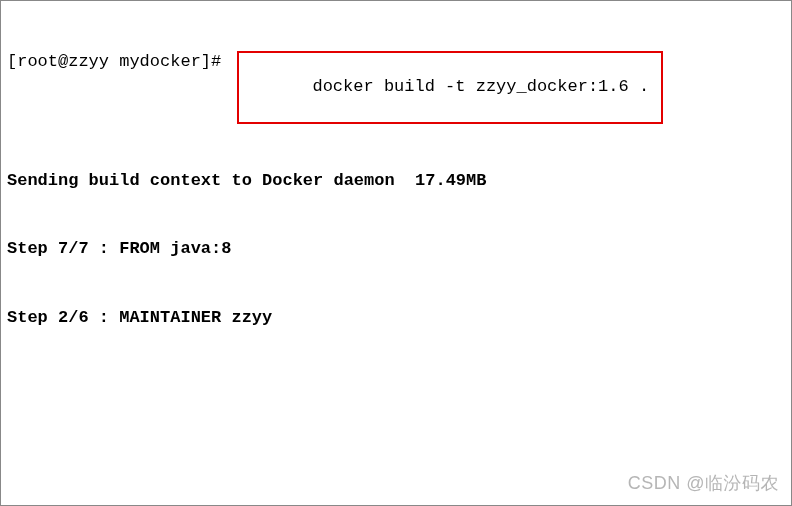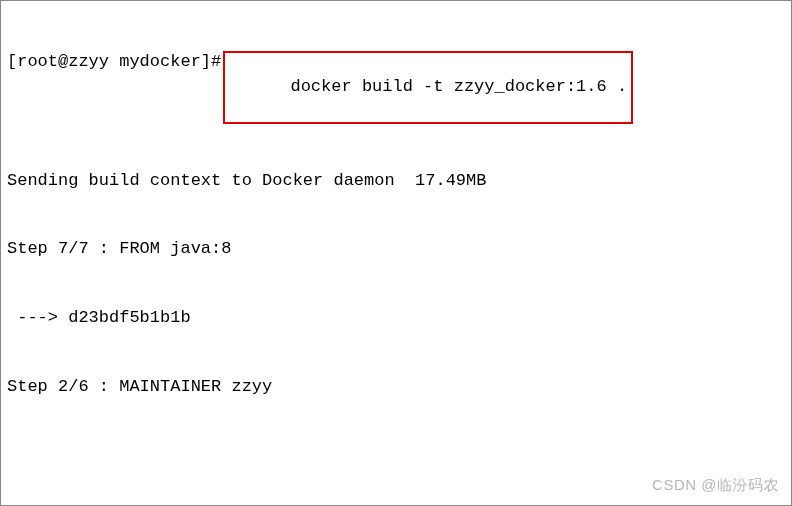--- a/index.html
+++ b/index.html
@@ -16,55 +16,55 @@
       position: relative;
       border: 1px solid #888;
       box-sizing: border-box;
     }
     .terminal {
       padding: 4px 6px;
       white-space: pre;
     }
     .line {
       display: block;
+      font-weight: bold;
     }
     .prompt-line {
       display: flex;
       align-items: flex-start;
       text-align: center;
     }
     .highlight-box {
       border: 2px solid #e30000;
-      padding: 0 4px;
-      margin-left: 2px;
+      padding: 0 12px;
+      margin-left: 16px;
       display: inline-block;
     }
     .watermark {
       position: absolute;
       right: 12px;
       bottom: 10px;
       color: rgba(120,120,120,0.55);
       font-family: Arial, sans-serif;
-      font-size: 15px;
+      font-size: 18px;
       letter-spacing: 0.5px;
     }
   </style>
 </head>
 <body>
 
 <div class="terminal">
   <div class="prompt-line">
     <span>[root@zzyy mydocker]#</span>
     <span class="highlight-box">
       <span>docker build -t zzyy_docker:1.6 .</span>
     </span>
   </div>
   <span class="line">Sending build context to Docker daemon  17.49MB</span>
   <span class="line">Step 7/7 : FROM java:8</span>
-  <span class="line"> ---&gt; d23bdf5b1b1b</span>
   <span class="line">Step 2/6 : MAINTAINER zzyy</span>
   
   
   
   
   
   
   
   
   

